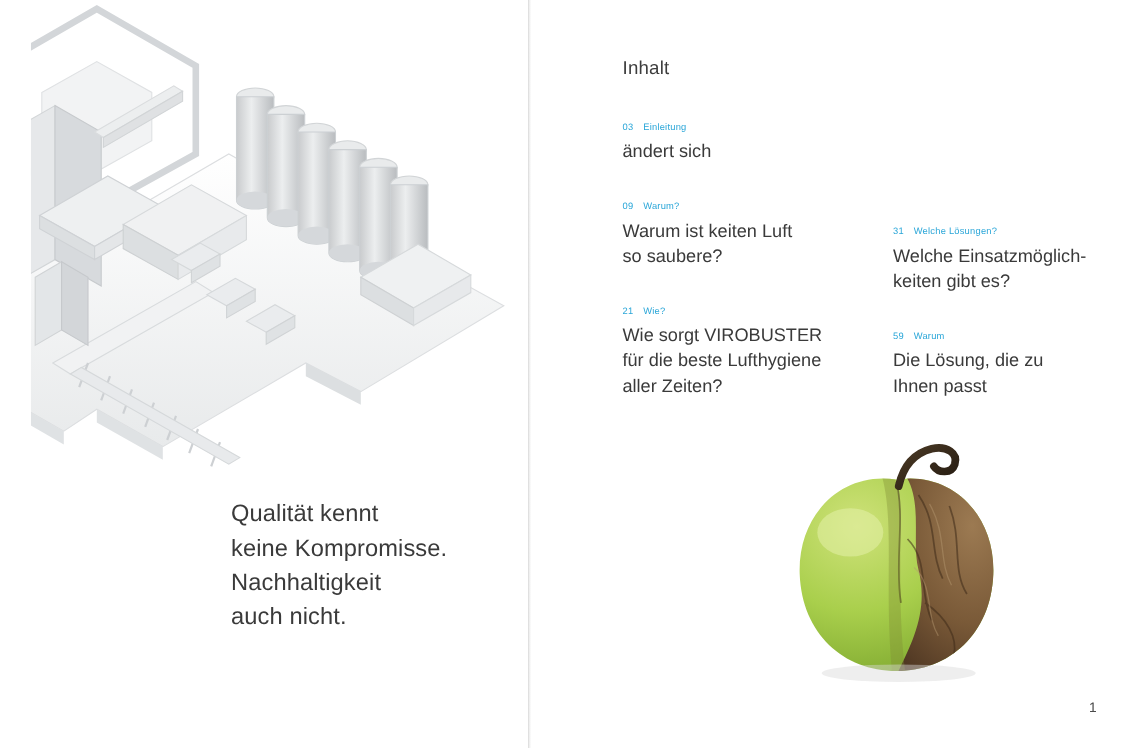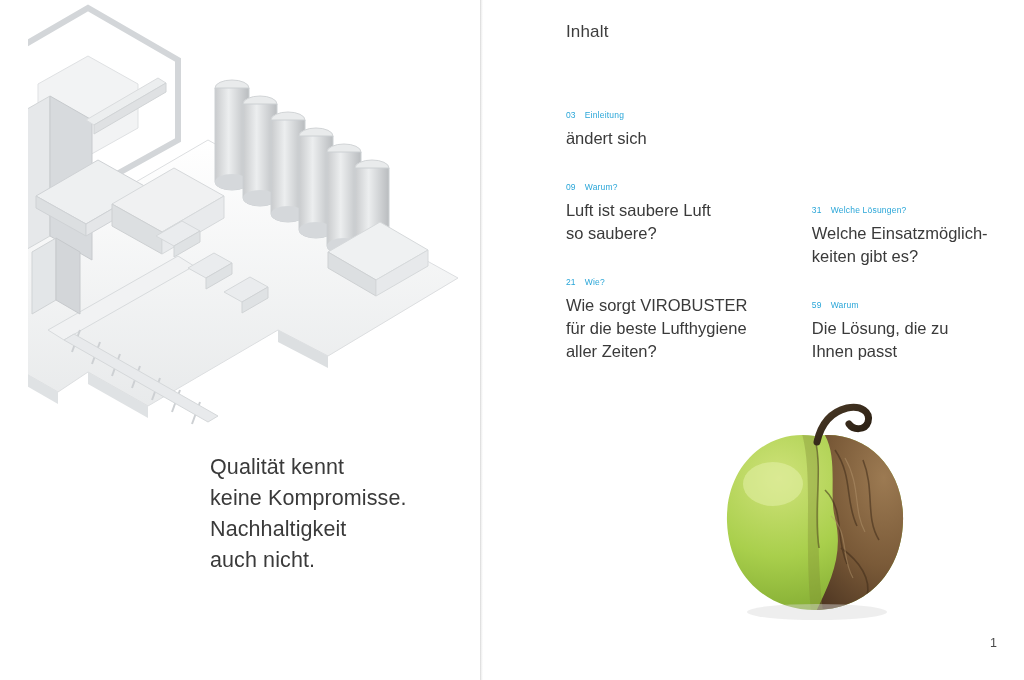--- a/index.html
+++ b/index.html
@@ -65,21 +65,21 @@
   
   .page-right {
     position: relative;
     width: 544px;
     height: 680px;
     background: #ffffff;
   }
   .toc-title {
     position: absolute;
     left: 71px;
-    top: 22px;
+    top: 52px;
     font-size: 17px;
     color: #3d3d3d;
     letter-spacing: 0.2px;
   }
   .toc-grid {
     position: absolute;
     left: 71px;
     top: 110px;
     width: 460px;
     display: flex;
@@ -266,21 +266,21 @@
           <div class="toc-text">
             <div>ändert sich</div>
           </div>
         </div>
 
         <div class="toc-entry">
           <div class="toc-meta">
             <span class="pg">09</span><span>Warum?</span>
           </div>
           <div class="toc-text">
-            <div>Luft ist saubere Luft</div>
+            <div>Warum ist keiten Luft</div>
             <div>so saubere?</div>
           </div>
         </div>
 
         <div class="toc-entry">
           <div class="toc-meta">
             <span class="pg">21</span><span>Wie?</span>
           </div>
           <div class="toc-text">
             <div>Wie sorgt VIROBUSTER</div>

